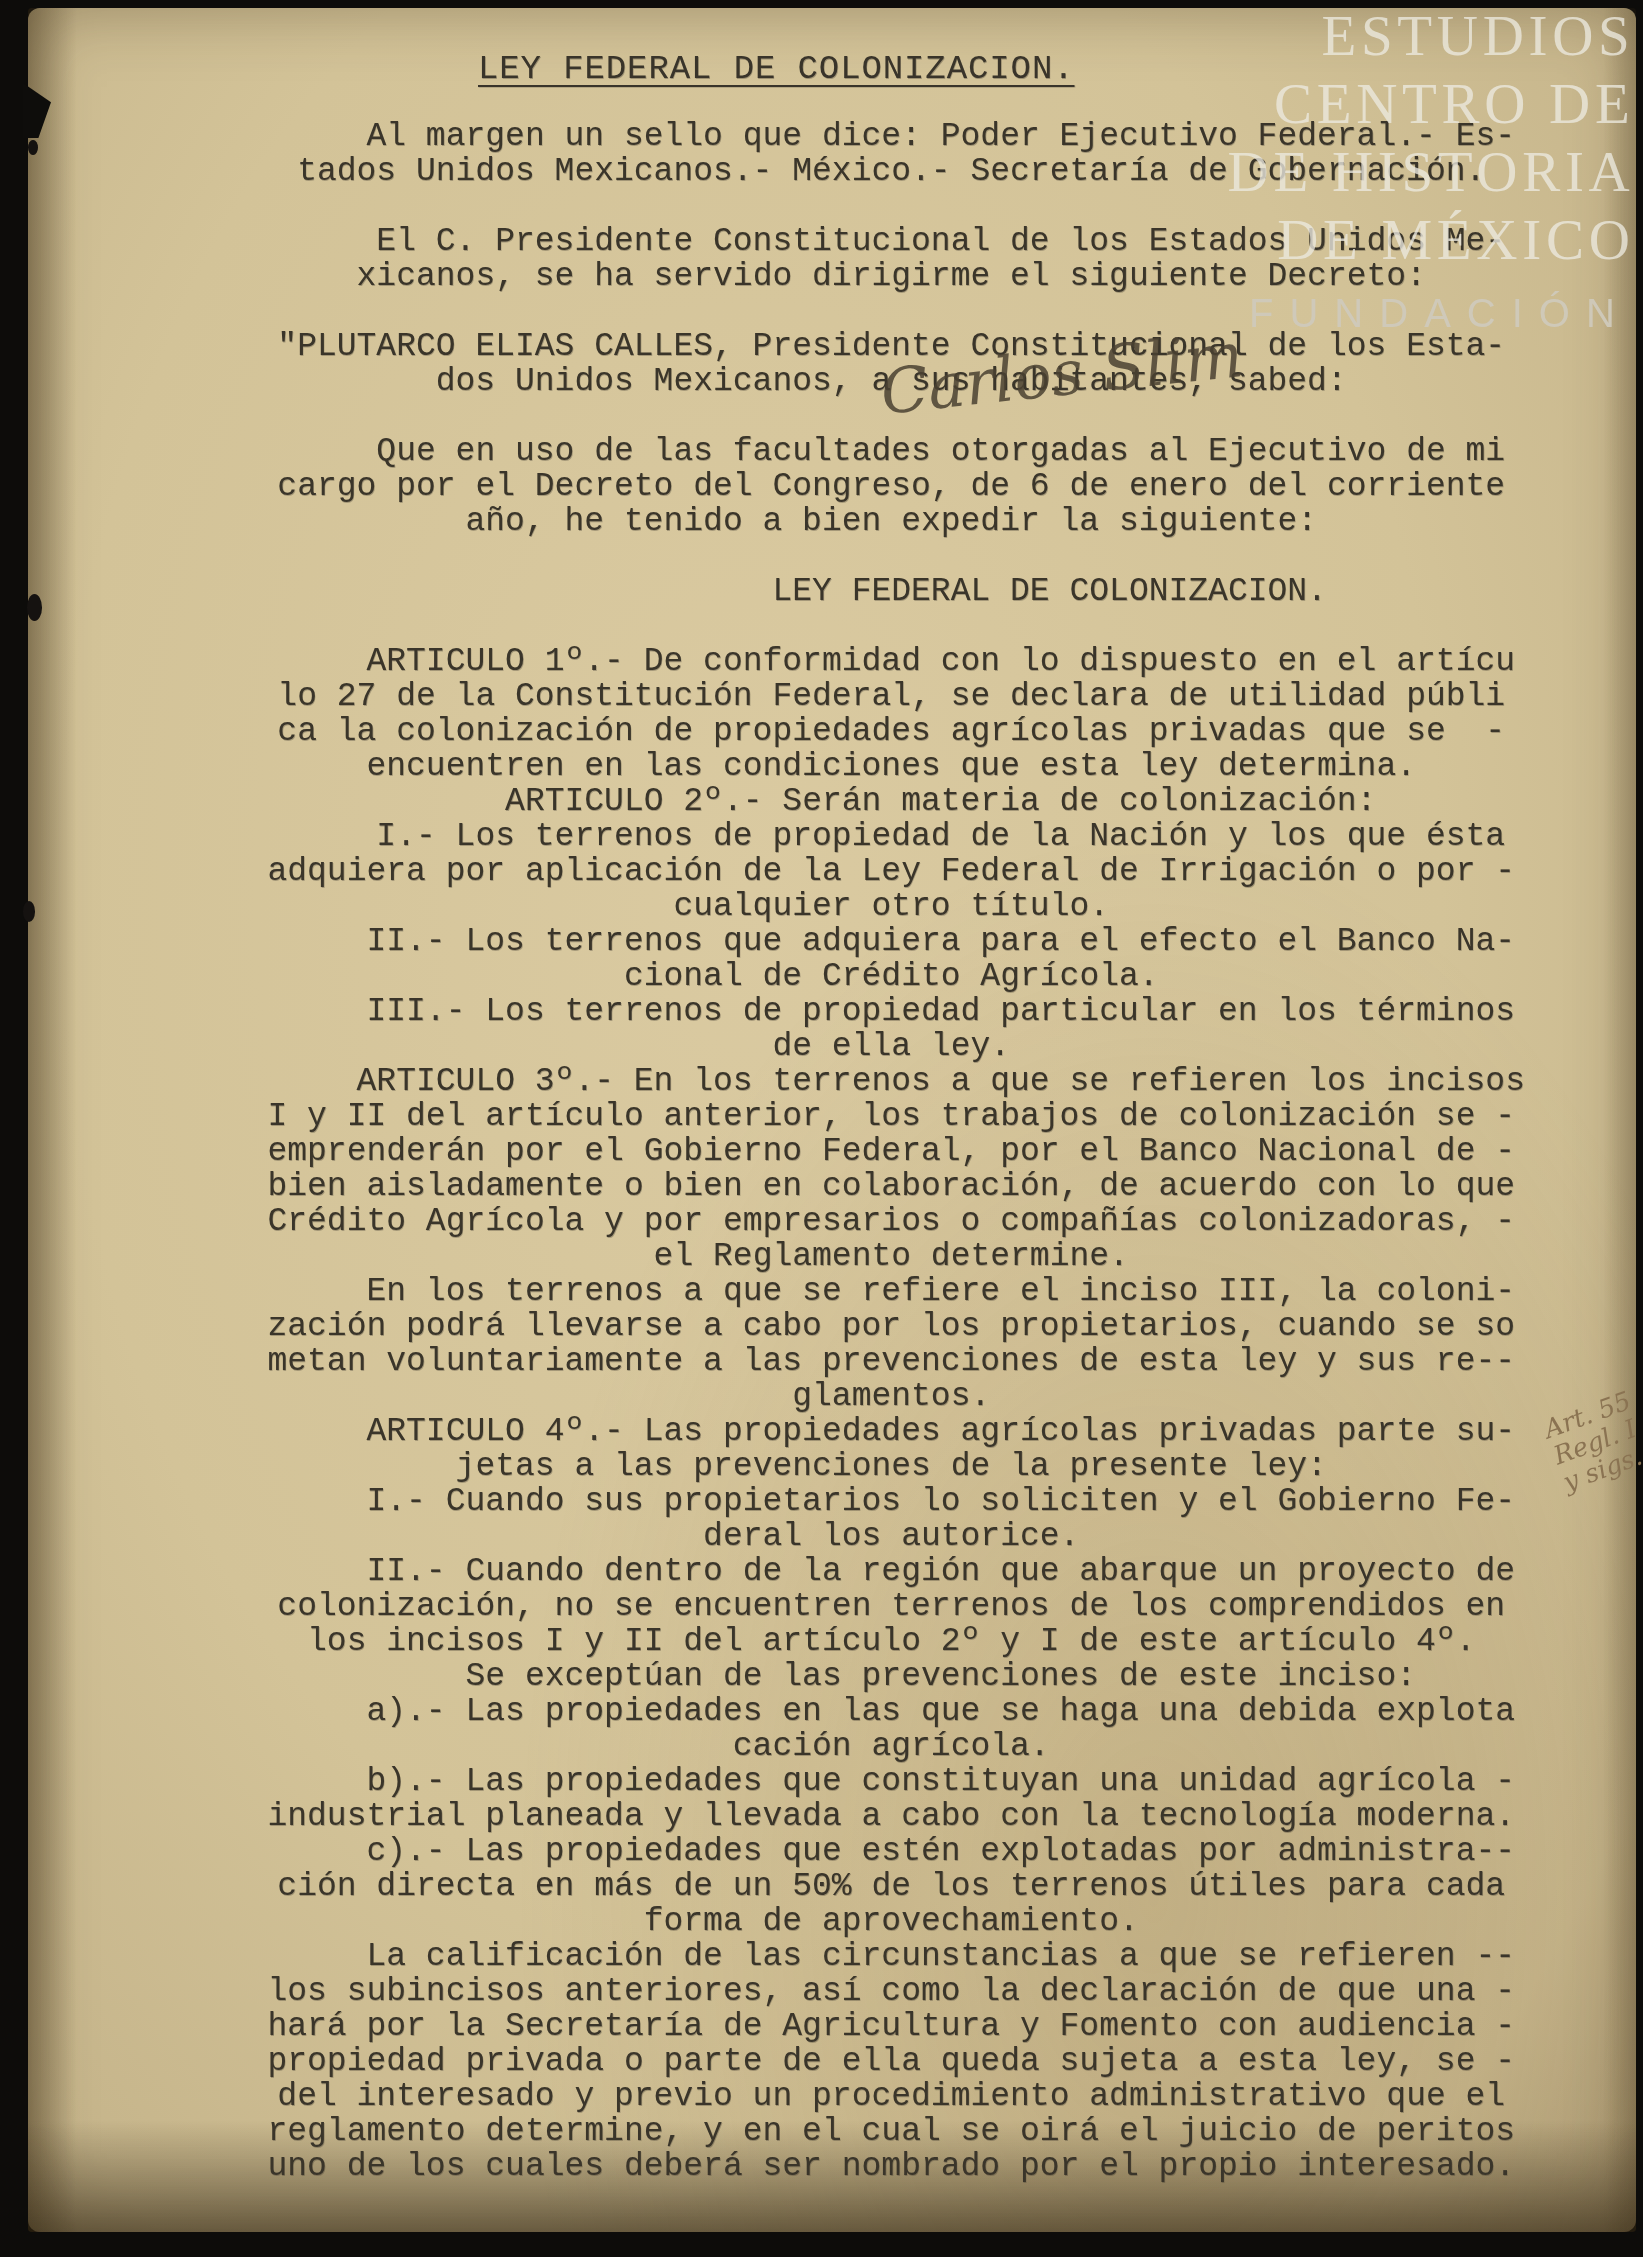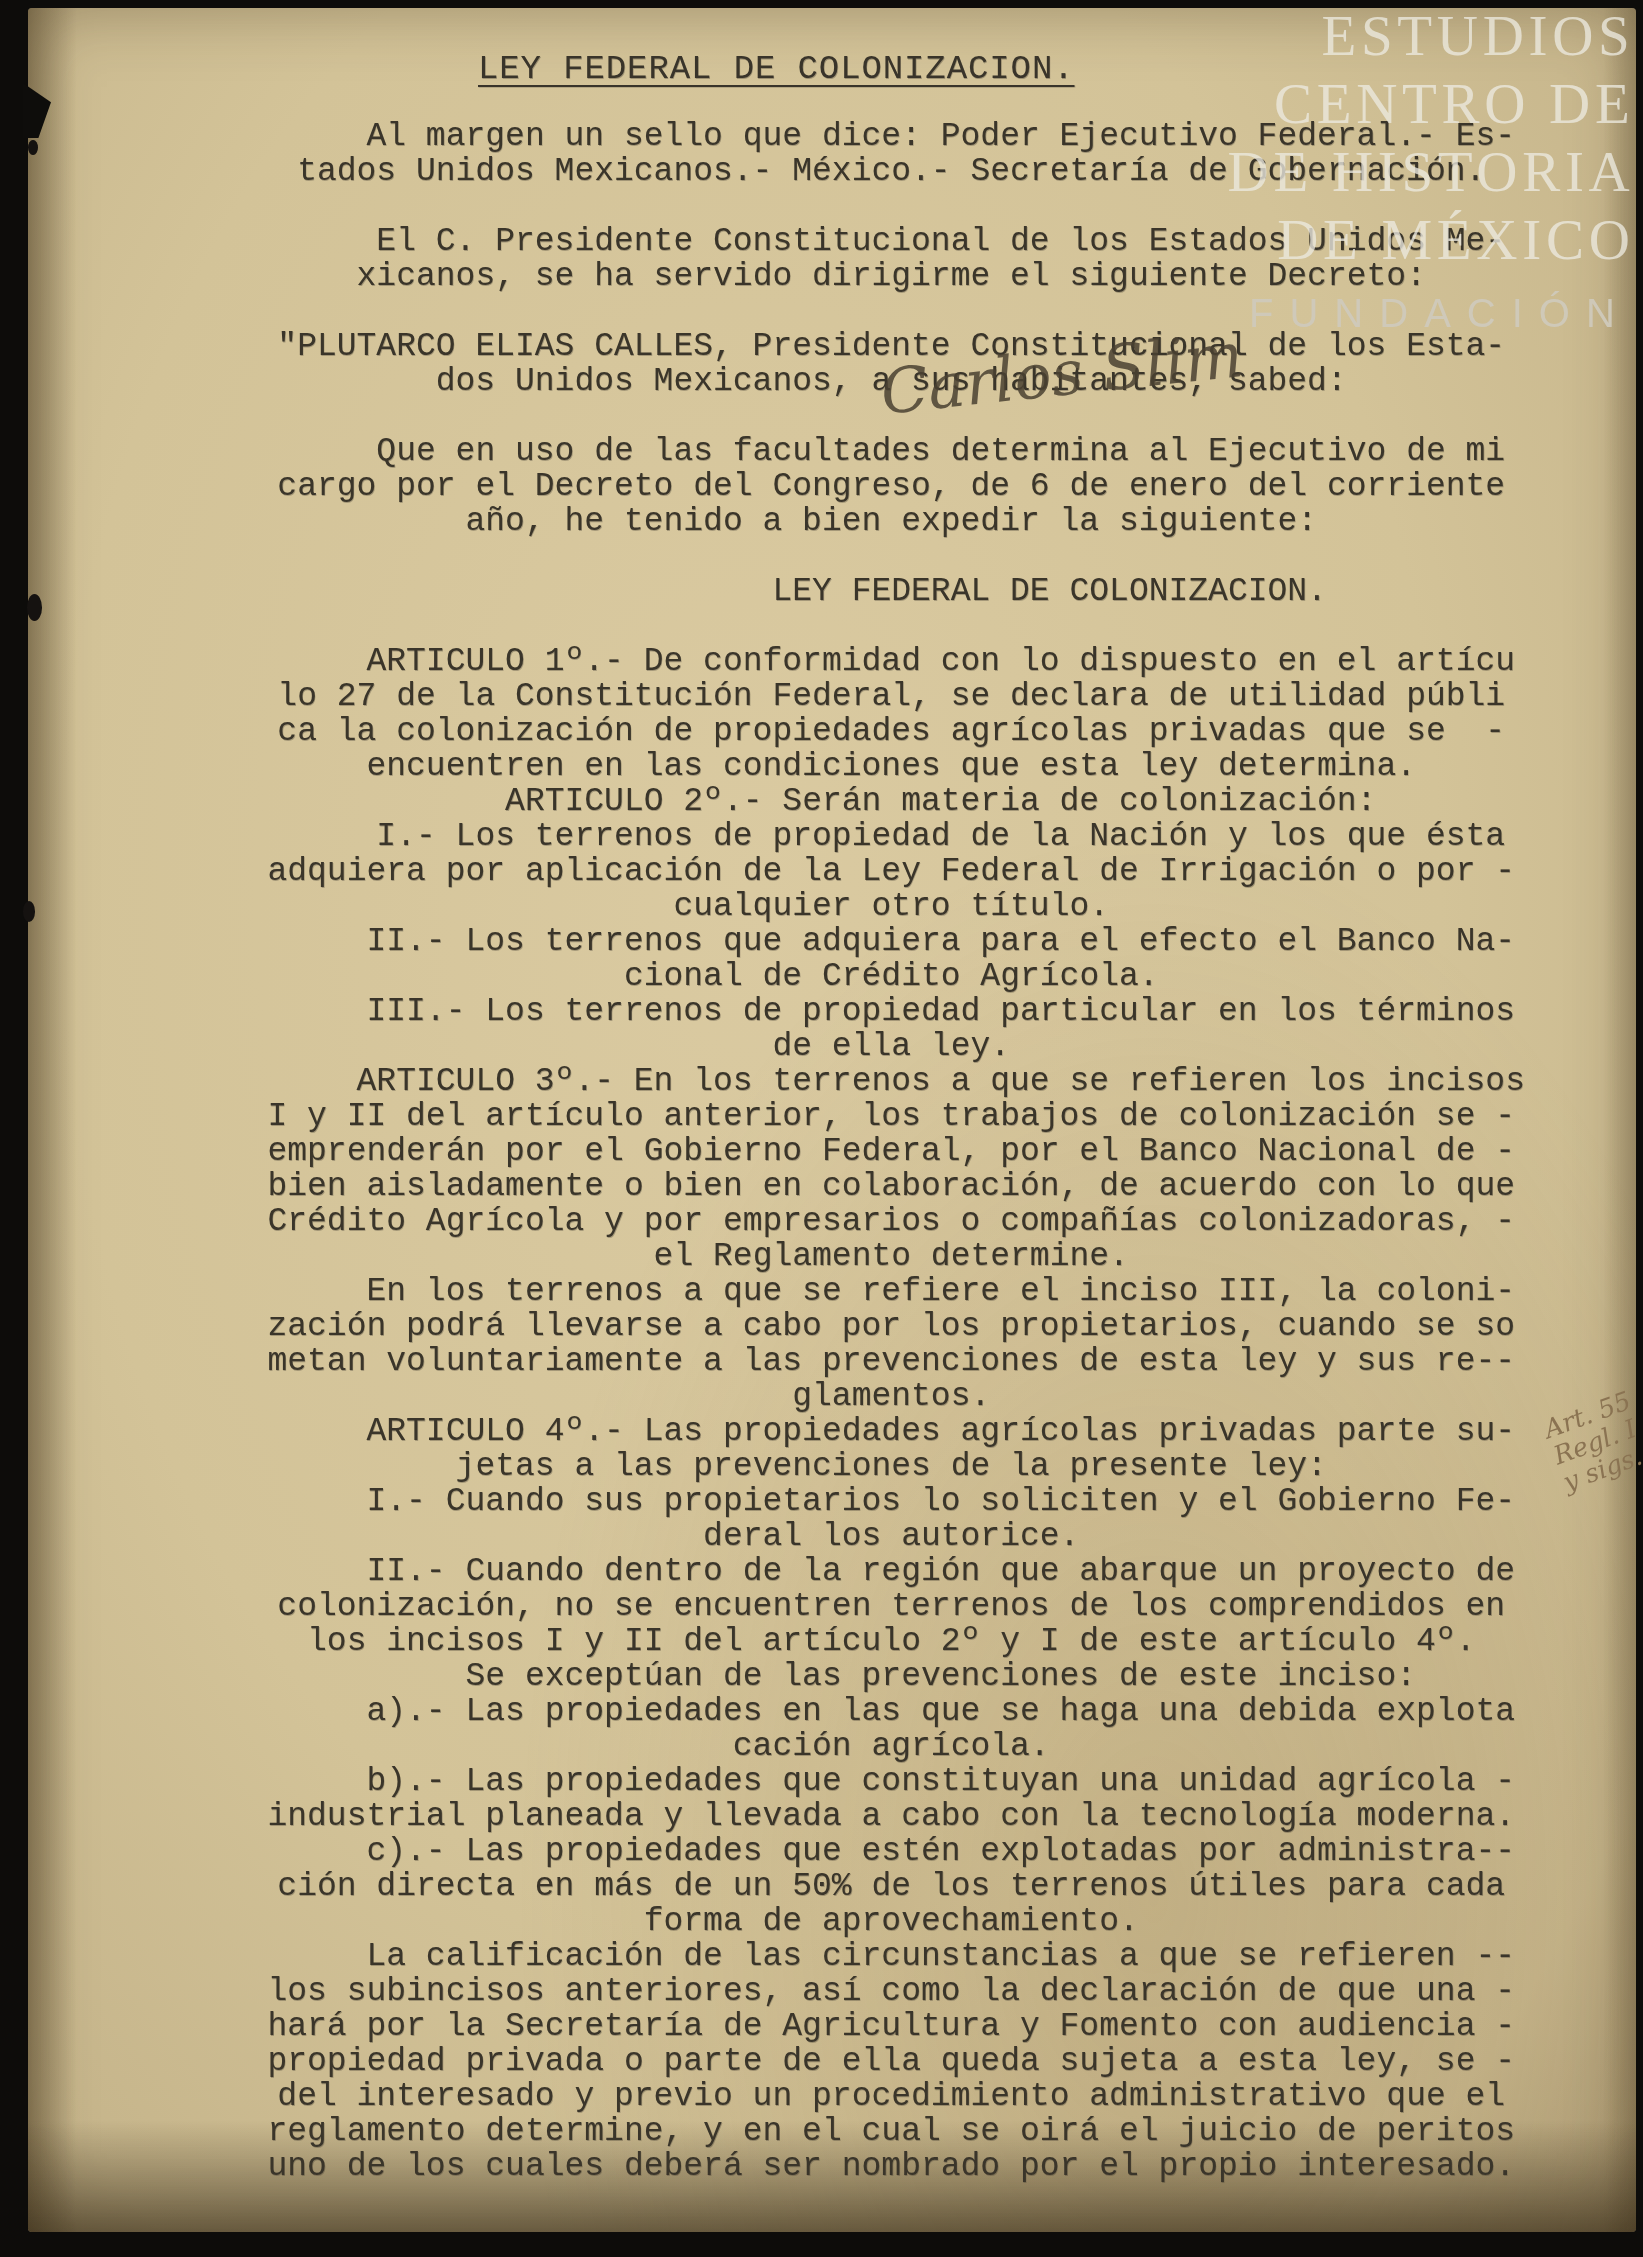--- a/index.html
+++ b/index.html
@@ -8,21 +8,21 @@
     background:#0d0c0a;
     position:relative;
     overflow:hidden;
     font-family:"Liberation Mono", monospace;
   }
   .paper {
     position:absolute; top:7.6px; left:28px; right:8.5px; bottom:24.6px;
     background:
       radial-gradient(ellipse at 70% 85%, rgba(150,125,80,0.25) 0%, rgba(150,125,80,0) 40%),
       radial-gradient(ellipse at 45% 40%, #dacaa1 0%, #d3c398 55%, #c6b58b 85%, #a89670 100%);
-    border-radius:4px;
+    border-radius:12px;
     box-shadow: inset 0 0 66px rgba(60,45,20,0.38);
   }
   .paper::after {
     content:""; position:absolute; inset:0; border-radius:3.8px; pointer-events:none;
     background:
       linear-gradient(to bottom, rgba(0,0,0,0) 95%, rgba(45,34,16,0.55) 100%),
       linear-gradient(to right, rgba(60,45,20,0.40) 0%, rgba(0,0,0,0) 3%),
       linear-gradient(to left, rgba(60,45,20,0.22) 0%, rgba(0,0,0,0) 2%);
   }
   .content { position:relative; z-index:2; padding:44px 47px 0 166px; }
@@ -102,21 +102,21 @@
     <div class="body-lines">
         <div class="line">     Al margen un sello que dice: Poder Ejecutivo Federal.- Es-</div>
         <div class="line">tados Unidos Mexicanos.- México.- Secretaría de Gobernación.</div>
         <div class="line">&nbsp;</div>
         <div class="line">     El C. Presidente Constitucional de los Estados Unidos Me-</div>
         <div class="line">xicanos, se ha servido dirigirme el siguiente Decreto:</div>
         <div class="line">&nbsp;</div>
         <div class="line">"PLUTARCO ELIAS CALLES, Presidente Constitucional de los Esta-</div>
         <div class="line">dos Unidos Mexicanos, a sus habitantes, sabed:</div>
         <div class="line">&nbsp;</div>
-        <div class="line">     Que en uso de las facultades determina al Ejecutivo de mi</div>
+        <div class="line">     Que en uso de las facultades otorgadas al Ejecutivo de mi</div>
         <div class="line">cargo por el Decreto del Congreso, de 6 de enero del corriente</div>
         <div class="line">año, he tenido a bien expedir la siguiente:</div>
         <div class="line">&nbsp;</div>
         <div class="line">                LEY FEDERAL DE COLONIZACION.</div>
         <div class="line">&nbsp;</div>
         <div class="line">     ARTICULO 1º.- De conformidad con lo dispuesto en el artícu</div>
         <div class="line">lo 27 de la Constitución Federal, se declara de utilidad públi</div>
         <div class="line">ca la colonización de propiedades agrícolas privadas que se  -</div>
         <div class="line">encuentren en las condiciones que esta ley determina.</div>
         <div class="line">     ARTICULO 2º.- Serán materia de colonización:</div>

